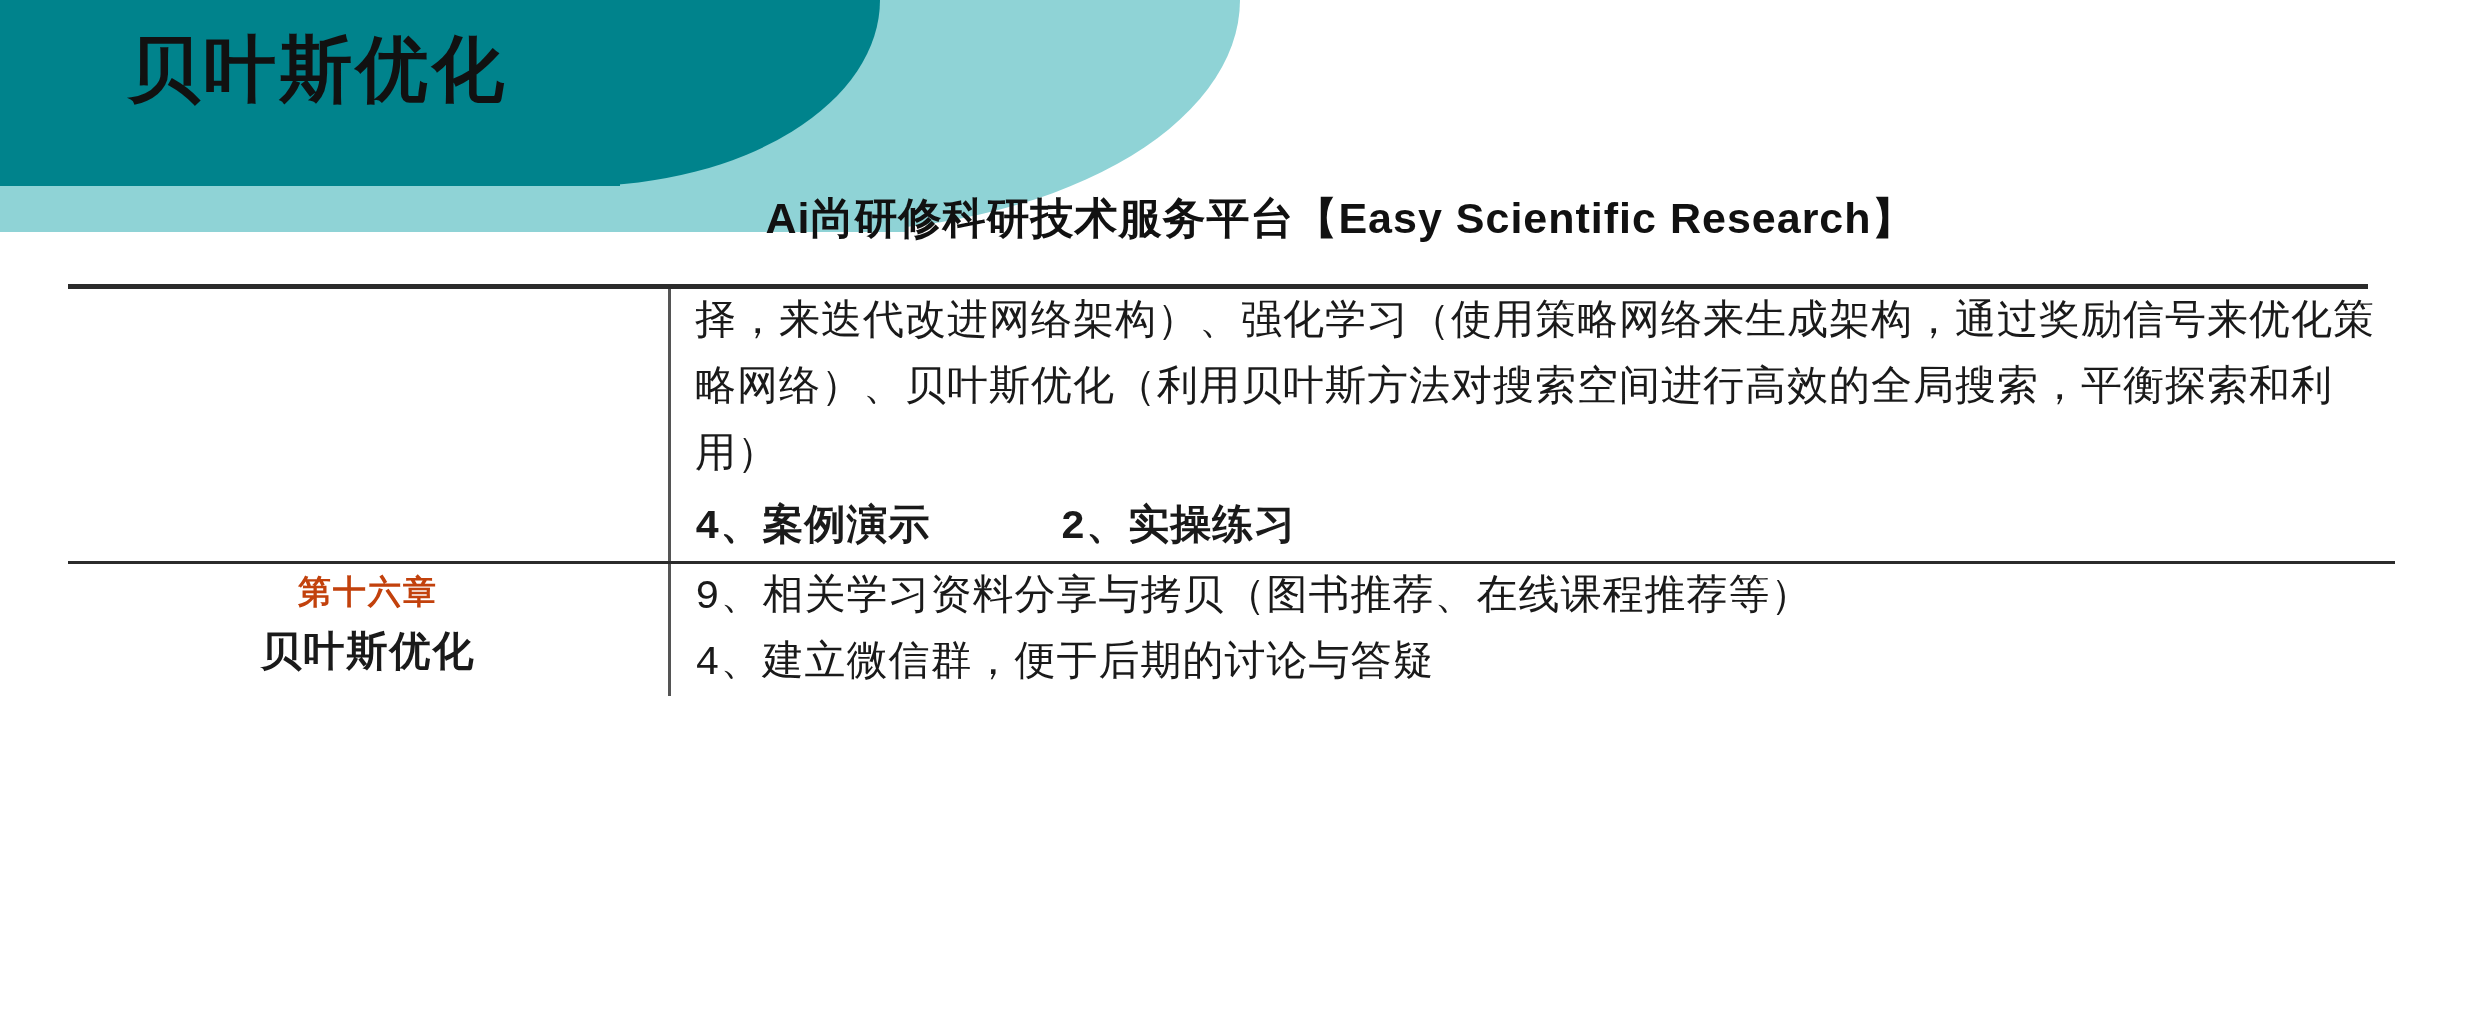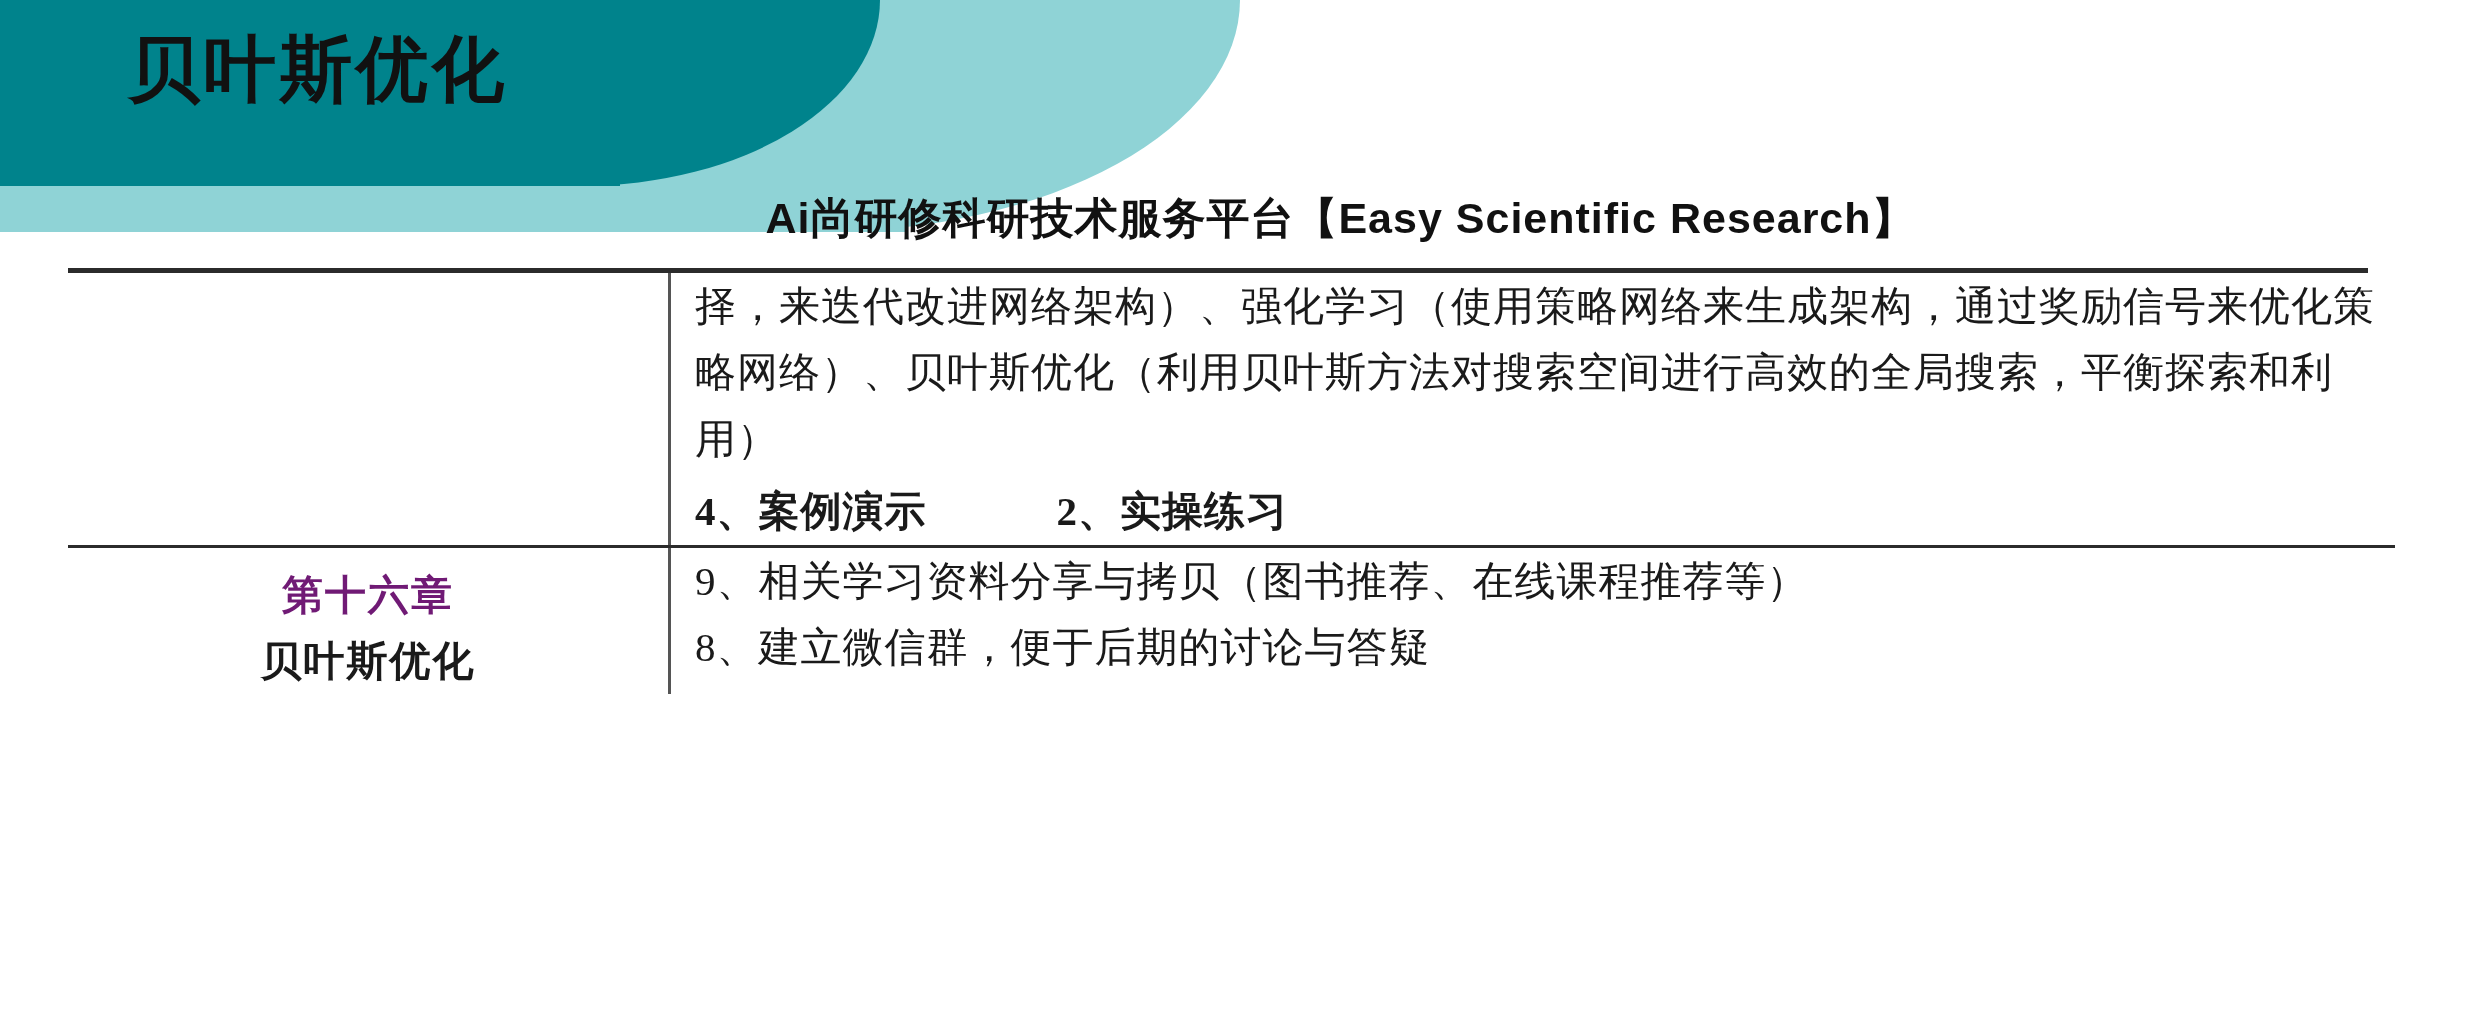--- a/index.html
+++ b/index.html
@@ -84,23 +84,24 @@
     font-family: Liberation Sans, sans-serif;
     font-weight: bold;
     font-size: 43px;
     color: #111111;
     letter-spacing: 1px;
   }
 
   
   .table-wrap {
     position: absolute;
-    top: 268px;
+    top: 284px;
     left: 60px;
     width: 2360px;
+    font-family: Liberation Mono, monospace;
   }
   .rule-top {
     width: 2300px;
     height: 5px;
     background: #2b2b2b;
     margin-left: 8px;
   }
   .course-table {
     border-collapse: collapse;
     width: 2300px;
@@ -142,26 +143,26 @@
     font-weight: bold;
     color: #1a1a1a;
     line-height: 1.62;
     letter-spacing: 1px;
     display: flex;
     gap: 130px;
     padding-top: 6px;
     padding-bottom: 0;
   }
   .chapter-name {
-    font-size: 41px;
-    font-weight: bold;
-    color: #701a75;
+    font-size: 33px;
+    font-weight: bold;
+    color: #c2410c;
     line-height: 1.62;
     letter-spacing: 2px;
-    padding-top: 14px;
+    padding-top: 4px;
   }
   .chapter-sub {
     font-size: 41px;
     font-weight: bold;
     color: #1a1a1a;
     line-height: 1.62;
     letter-spacing: 2px;
   }
   .cell-pad {
     padding-top: 4px;
@@ -198,18 +199,18 @@
           </div>
         </td>
       </tr>
       <tr>
         <td class="col-chapter cell-pad">
           <div class="chapter-name">第十六章</div>
           <div class="chapter-sub">贝叶斯优化</div>
         </td>
         <td class="col-content cell-pad">
           <div class="content-line">9、相关学习资料分享与拷贝（图书推荐、在线课程推荐等）</div>
-          <div class="content-line">8、建立微信群，便于后期的讨论与答疑</div>
+          <div class="content-line">4、建立微信群，便于后期的讨论与答疑</div>
         </td>
       </tr>
     </tbody>
   </table>
 </div>
 
 </body></html>

